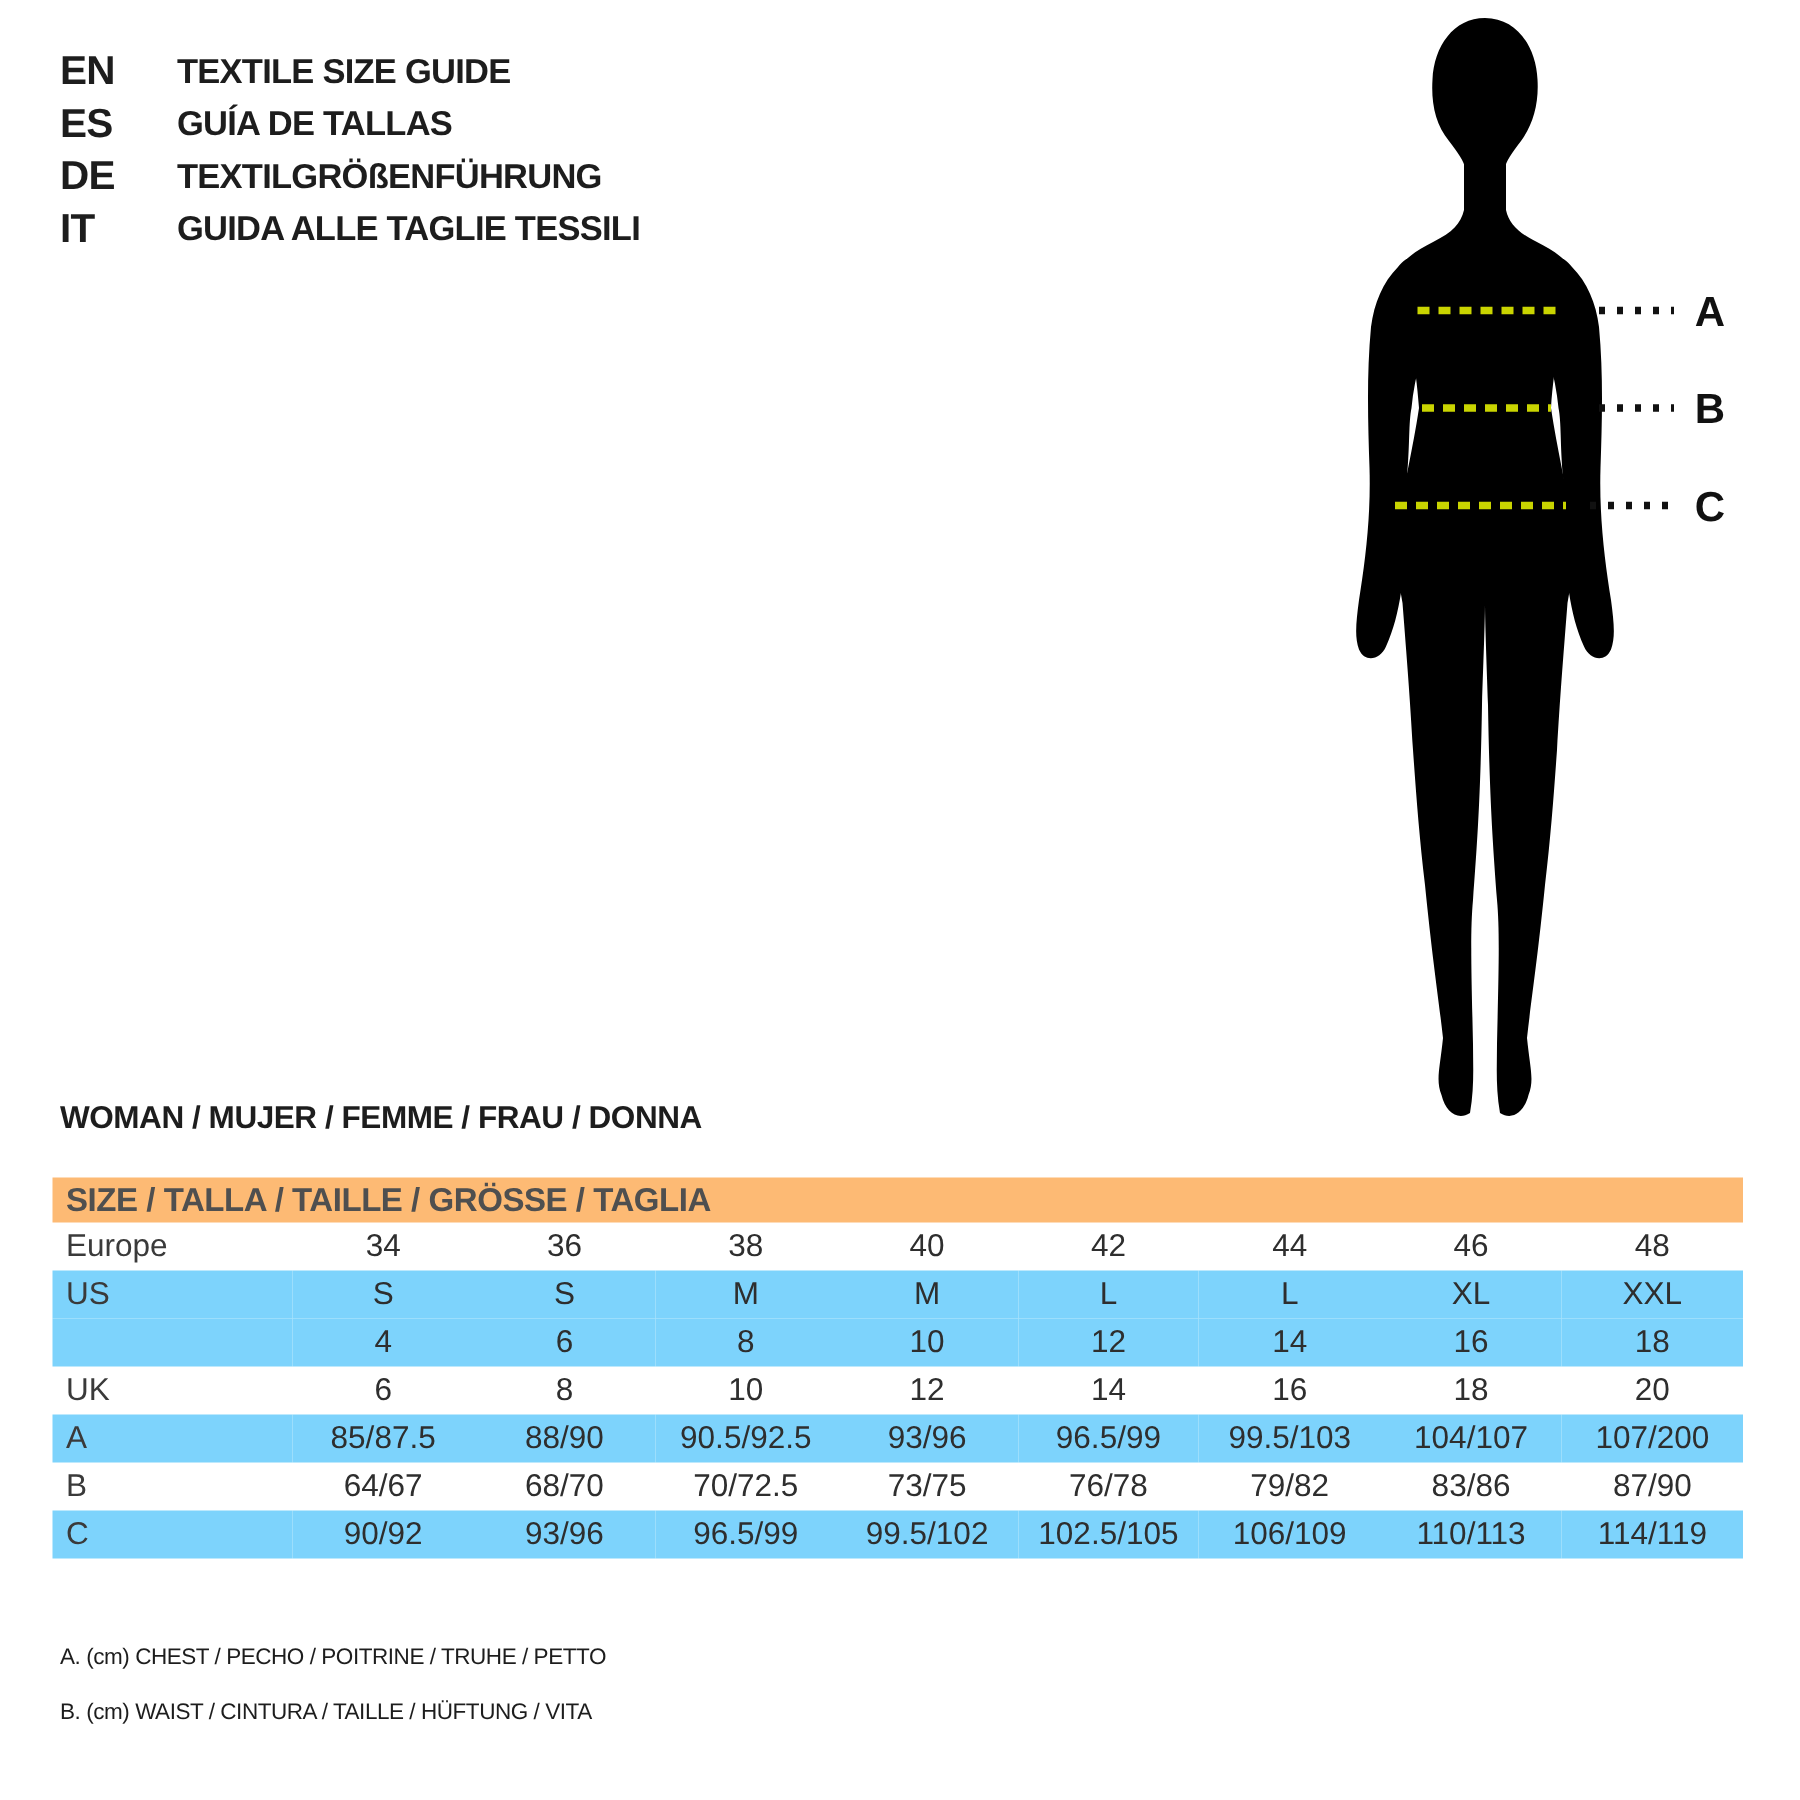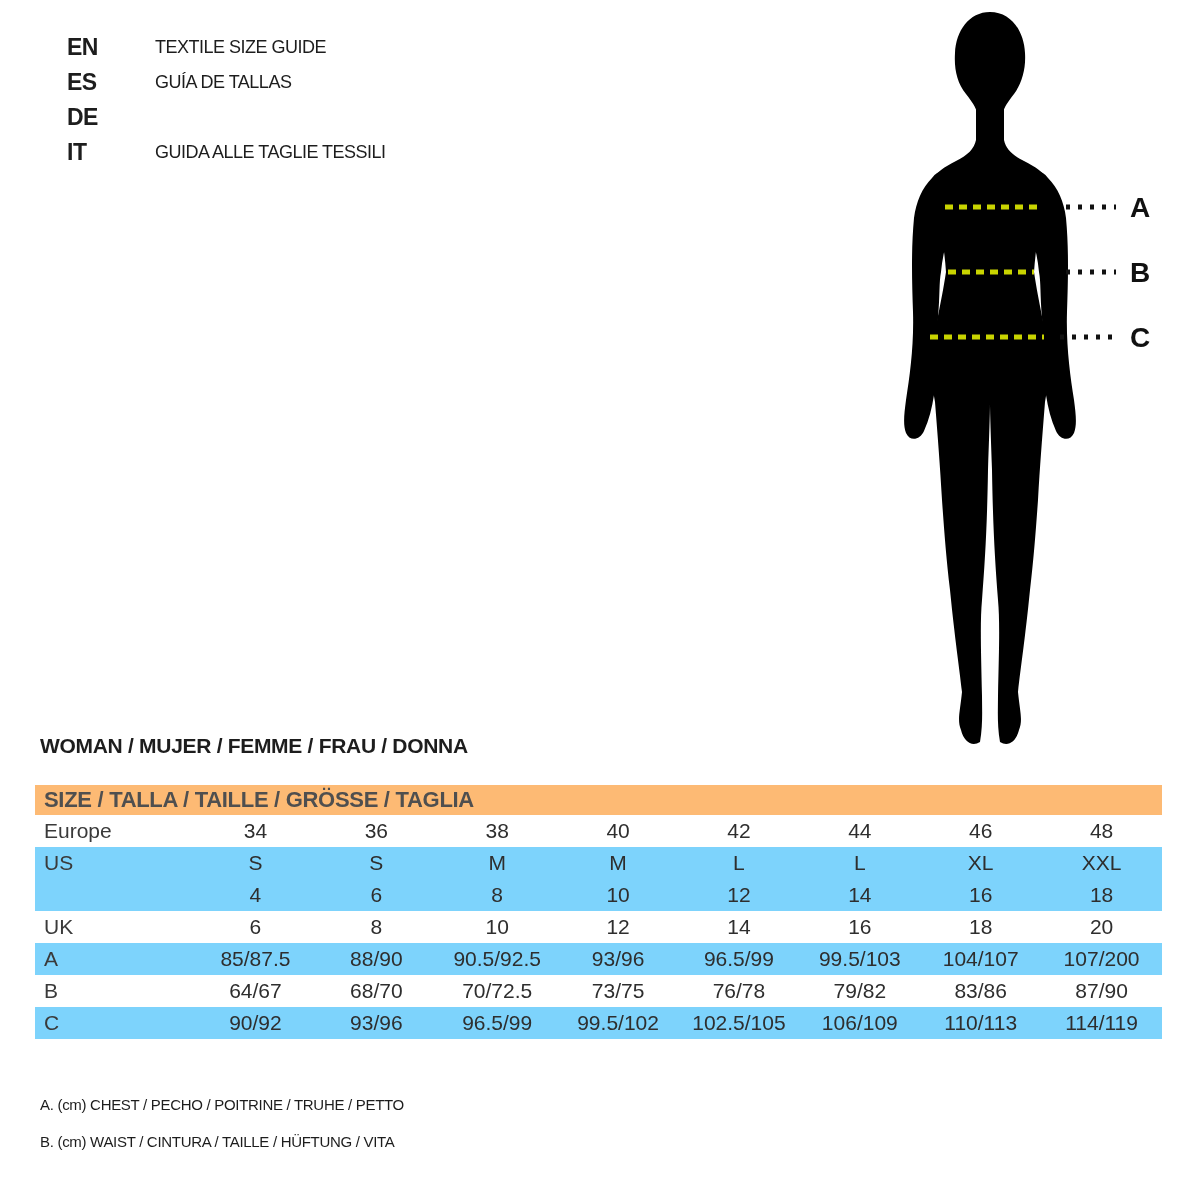--- a/index.html
+++ b/index.html
@@ -2,22 +2,22 @@
 <html><head>
 <meta charset="utf-8">
 <style>
   html,body{margin:0;padding:0;background:#fff;}
   #page{position:relative;width:1200px;height:1200px;background:#ffffff;overflow:hidden;
         font-family:"Liberation Sans","DejaVu Sans",sans-serif;color:#1d1d1d;}
 
   
   .lang-block{position:absolute;left:40px;top:30px;}
   .lang-row{display:flex;height:35px;align-items:center;}
-  .lang-code{width:78px;font-size:23px;font-weight:700;letter-spacing:-0.5px;margin-left:27px;}
-  .lang-title{font-size:18px;font-weight:400;letter-spacing:-0.5px;white-space:nowrap;margin-left:10px;}
+  .lang-code{width:78px;font-size:27px;font-weight:700;letter-spacing:-0.5px;}
+  .lang-title{font-size:23px;font-weight:700;letter-spacing:-0.5px;white-space:nowrap;}
 
   
   .figure-wrap{position:absolute;left:860px;top:0;width:300px;height:760px;}
 
   
   .section-title{position:absolute;left:40px;top:734px;font-size:21px;font-weight:700;
                  letter-spacing:-0.3px;}
 
   
   .size-table{position:absolute;left:35px;top:785px;width:1127px;border-collapse:collapse;
@@ -43,20 +43,21 @@
     <div class="lang-row">
       <span class="lang-code">EN</span>
       <span class="lang-title">TEXTILE SIZE GUIDE</span>
     </div>
     <div class="lang-row">
       <span class="lang-code">ES</span>
       <span class="lang-title">GUÍA DE TALLAS</span>
     </div>
     <div class="lang-row">
       <span class="lang-code">DE</span>
+      <span class="lang-title">TEXTILGRÖßENFÜHRUNG</span>
     </div>
     <div class="lang-row">
       <span class="lang-code">IT</span>
       <span class="lang-title">GUIDA ALLE TAGLIE TESSILI</span>
     </div>
   </div>
 
   <div class="figure-wrap">
     <svg width="300" height="760" viewBox="0 0 300 760">
 

